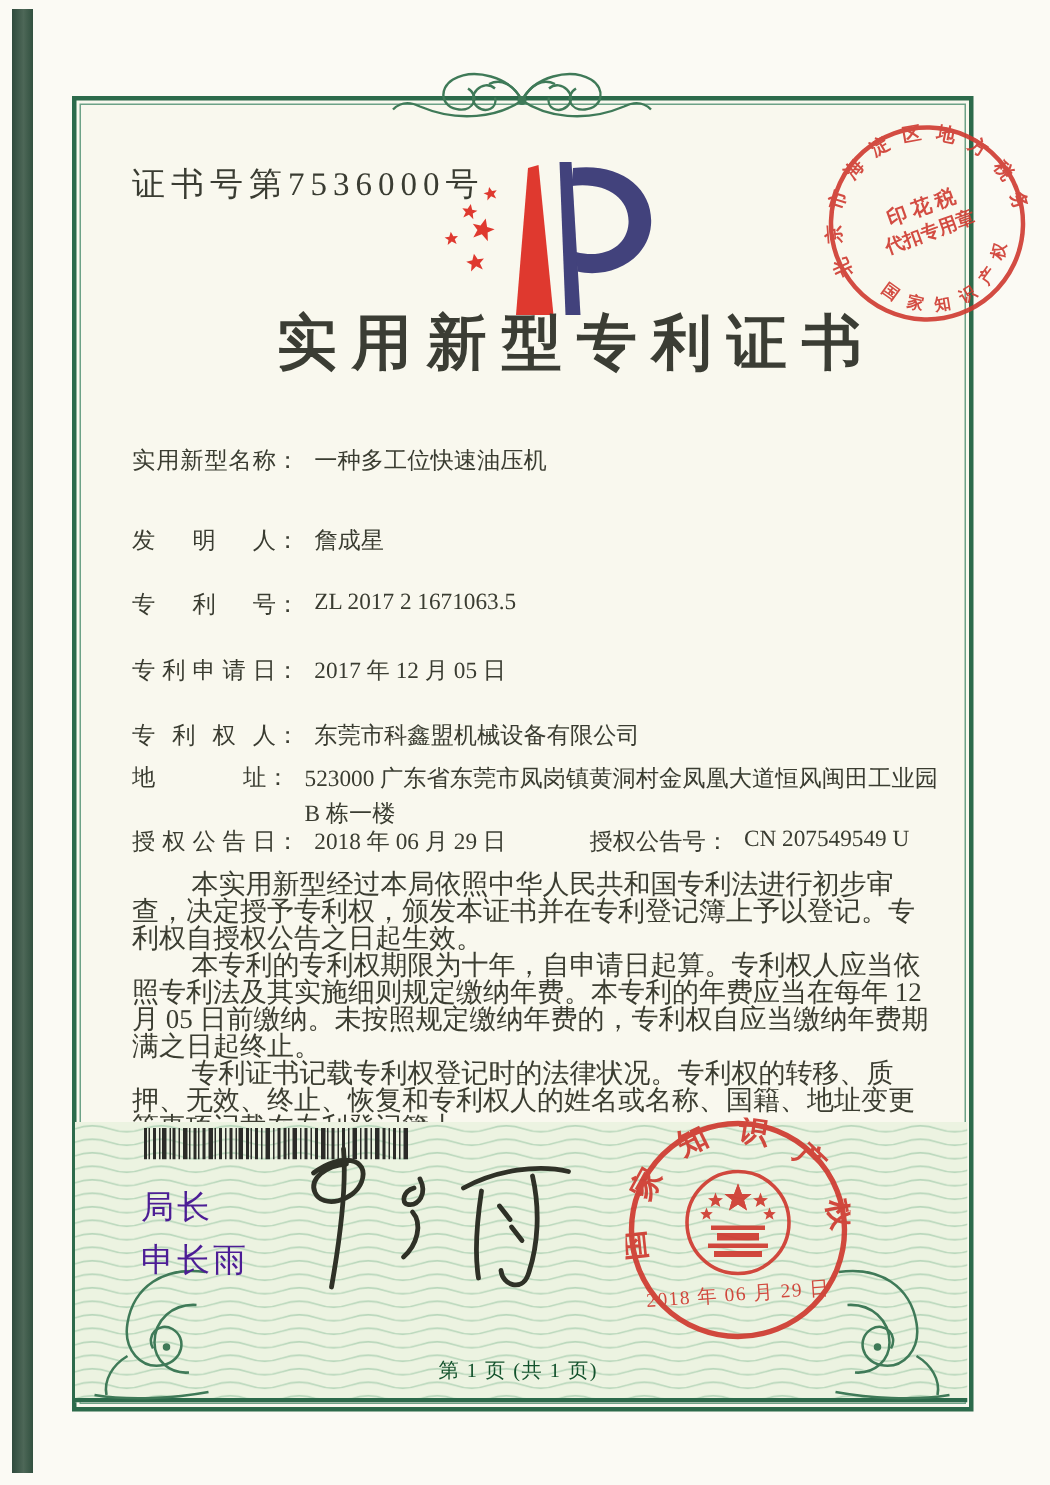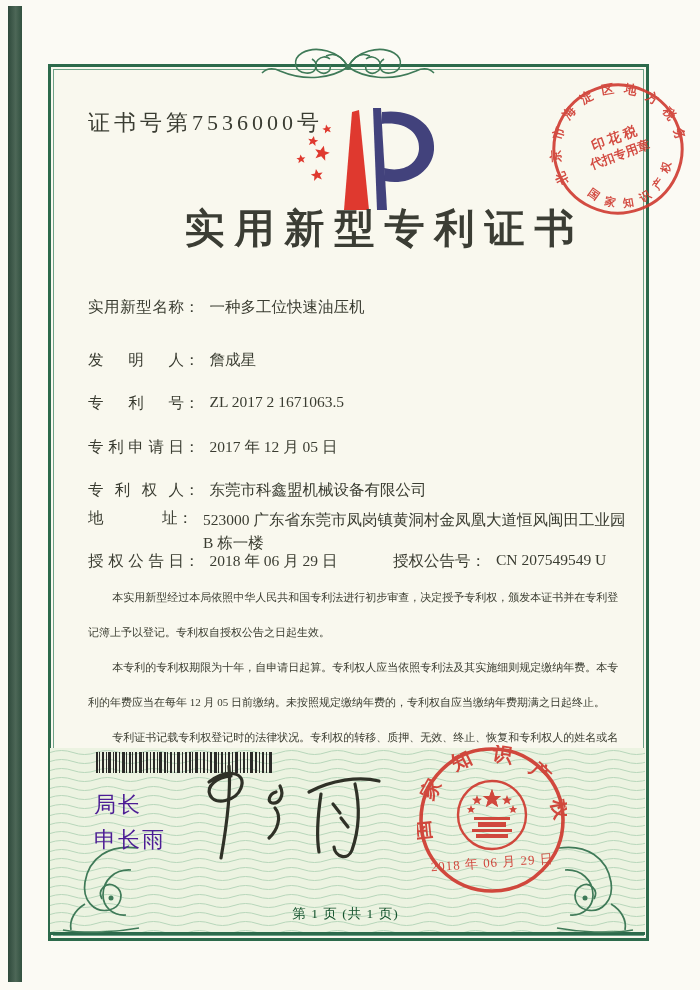--- a/index.html
+++ b/index.html
@@ -13,21 +13,21 @@
   .cert-no{position:absolute;left:88px;top:108px;font-size:22px;letter-spacing:4px;color:#3a3c32;}
   .title{position:absolute;left:48px;top:201px;width:595px;text-align:center;
          font-size:40px;letter-spacing:10px;font-weight:600;color:#3b3d34;margin-left:39px;}
   .f-row{position:absolute;white-space:nowrap;font-size:15.5px;color:#3a3c31;}
   .f-label{display:inline-block;width:96px;text-align:justify;text-align-last:justify;vertical-align:top;}
   .f-colon{vertical-align:top;}
   .f-value{margin-left:10px;vertical-align:top;}
   .f-row.wrap{white-space:normal;width:540px;display:flex;}
   .f-row.wrap .f-value{flex:0 0 425px;line-height:23px;}
   .body-text{position:absolute;left:88px;top:580px;width:532px;}
-  .body-text p{margin:0;font-size:11px;line-height:35px;text-indent:2.2em;color:#3b3d31;}
+  .body-text p{margin:0;font-size:18px;line-height:18px;text-indent:2.2em;color:#3b3d31;}
   .waves{position:absolute;left:50px;top:748px;z-index:1;}
   .barcode{position:absolute;left:96px;top:752px;z-index:2;}
   .flourish{position:absolute;z-index:2;}
   .fl-bl{left:51px;top:840px;}
   .fl-br{left:553px;top:840px;transform:scaleX(-1);}
   .top-ornament{position:absolute;left:238px;top:42px;z-index:2;}
   .signer{position:absolute;left:94px;z-index:3;font-size:22px;color:#4c1d95;letter-spacing:2px;}
   .signer-title{top:790px;}
   .signer-name{top:825px;}
   .signature-svg{position:absolute;left:183px;top:762px;z-index:3;}

